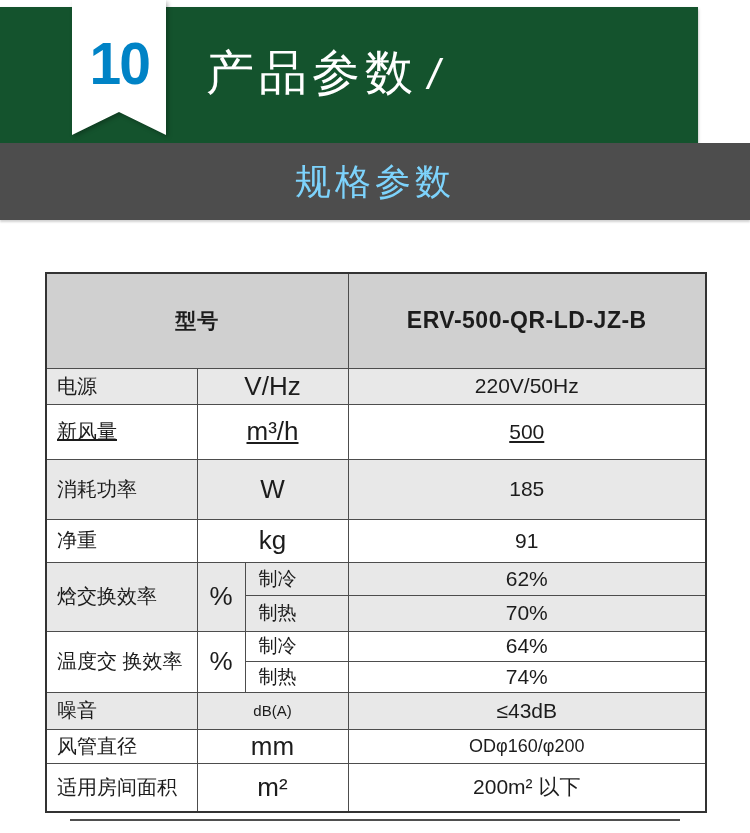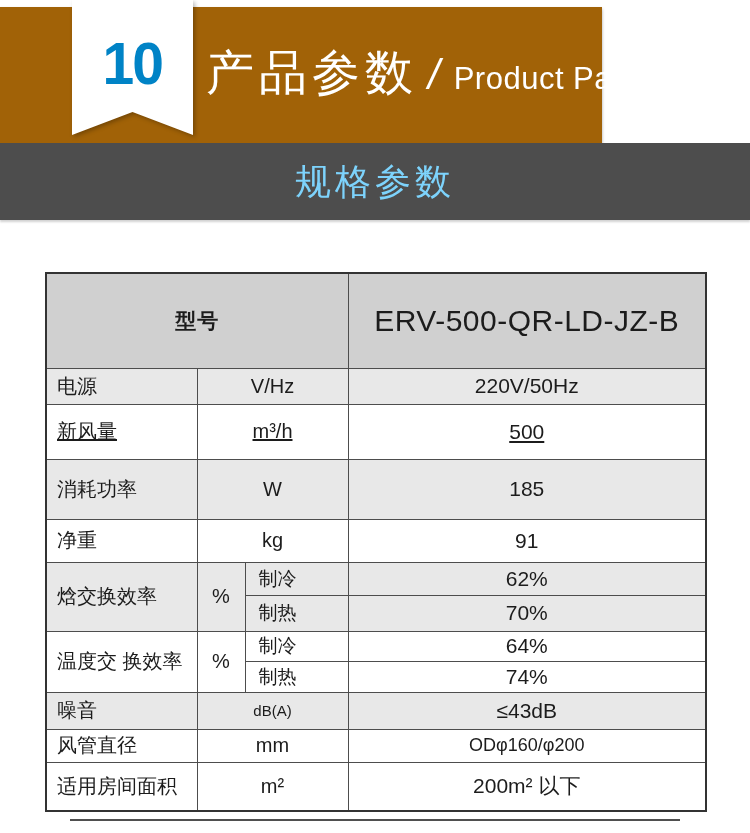--- a/index.html
+++ b/index.html
@@ -3,22 +3,22 @@
 <meta charset="utf-8">
 <style>
   html,body{margin:0;padding:0;background:#ffffff;}
   body{
     width:750px;height:833px;position:relative;
     font-family:"Liberation Sans", sans-serif;
     color:#1c1c1c;overflow:hidden;
   }
   
   .blue-band{
-    position:absolute;left:0;top:7px;width:602px;height:136px;
-    background:#a16207;
+    position:absolute;left:0;top:7px;width:698px;height:136px;
+    background:#14532d;
     box-shadow:0 2px 3px rgba(0,0,0,0.35);
     display:flex;align-items:center;
   }
   .title-row{
     display:flex;align-items:baseline;
     padding-left:206px;white-space:nowrap;margin-top:-4px;
   }
   .title-cn{
     color:#ffffff;font-size:48px;letter-spacing:5px;font-weight:500;
   }
@@ -28,21 +28,21 @@
   }
   .title-en{
     color:#ffffff;font-size:31px;font-weight:400;letter-spacing:0.5px;
   }
   
   .ribbon-wrap{
     position:absolute;left:72px;top:0;width:98px;height:135px;z-index:3;
     filter:drop-shadow(2px 2px 2px rgba(0,0,0,0.28));
   }
   .ribbon{
-    width:121px;height:135px;background:#ffffff;
+    width:94px;height:135px;background:#ffffff;
     clip-path:polygon(0 0,100% 0,100% 100%,50% 83%,0 100%);
     display:flex;justify-content:center;align-items:flex-start;
   }
   .ribbon-number{
     color:#0083c6;font-size:60px;font-weight:700;line-height:1;
     margin-top:34px;letter-spacing:-2px;transform:scaleX(0.95);
   }
   
   .gray-band{
     position:absolute;left:0;top:143px;width:750px;height:77px;
@@ -66,41 +66,40 @@
   }
   col.c1{width:151px;} col.c2{width:48px;} col.c3{width:103px;} col.c4{width:358px;}
   tr.r-header{height:95px;} tr.r1{height:36px;} tr.r2{height:55px;text-decoration:underline;}
   tr.r3{height:60px;} tr.r4{height:43px;} tr.r5a{height:33px;padding-left:48px;}
   tr.r5b{height:36px;} tr.r6a{height:30px;} tr.r6b{height:31px;}
   tr.r7{height:37px;} tr.r8{height:33px;padding-left:46px;} tr.r9{height:49px;}
   .bg-header{background:#d0d0d0;}
   .bg-shade{background:#e8e8e8;}
   .bg-white{background:#ffffff;}
   td.cell-label{text-align:left;padding-left:10px;font-size:20px;}
-  td.cell-unit{text-align:center;font-size:20px;}
+  td.cell-unit{text-align:center;font-size:26px;}
   td.cell-mode{text-align:left;padding-left:13px;font-size:19px;}
   td.cell-value{text-align:center;font-size:21px;}
   td.th-label{text-align:center;font-weight:700;font-size:21px;letter-spacing:1px;}
-  td.th-value{text-align:center;font-size:30px;letter-spacing:0.5px;}
+  td.th-value{text-align:center;font-size:23px;letter-spacing:0.5px;font-weight:bold;}
   td.unit-small{font-size:15px;text-align:center;}
   td.value-duct{font-size:18px;}
   
   .bottom-line{
     position:absolute;left:70px;top:819px;width:610px;height:0;
     border-top:2px solid #4f4f4f;
   }
 </style>
 </head>
 <body>
 
 <div class="blue-band">
   <div class="title-row">
     <span class="title-cn">产品参数</span>
     <span class="title-slash">/</span>
-    <span class="title-en">Product Parameters</span>
   </div>
 </div>
 
 <div class="ribbon-wrap">
   <div class="ribbon">
     <span class="ribbon-number">10</span>
   </div>
 </div>
 
 <div class="gray-band">

